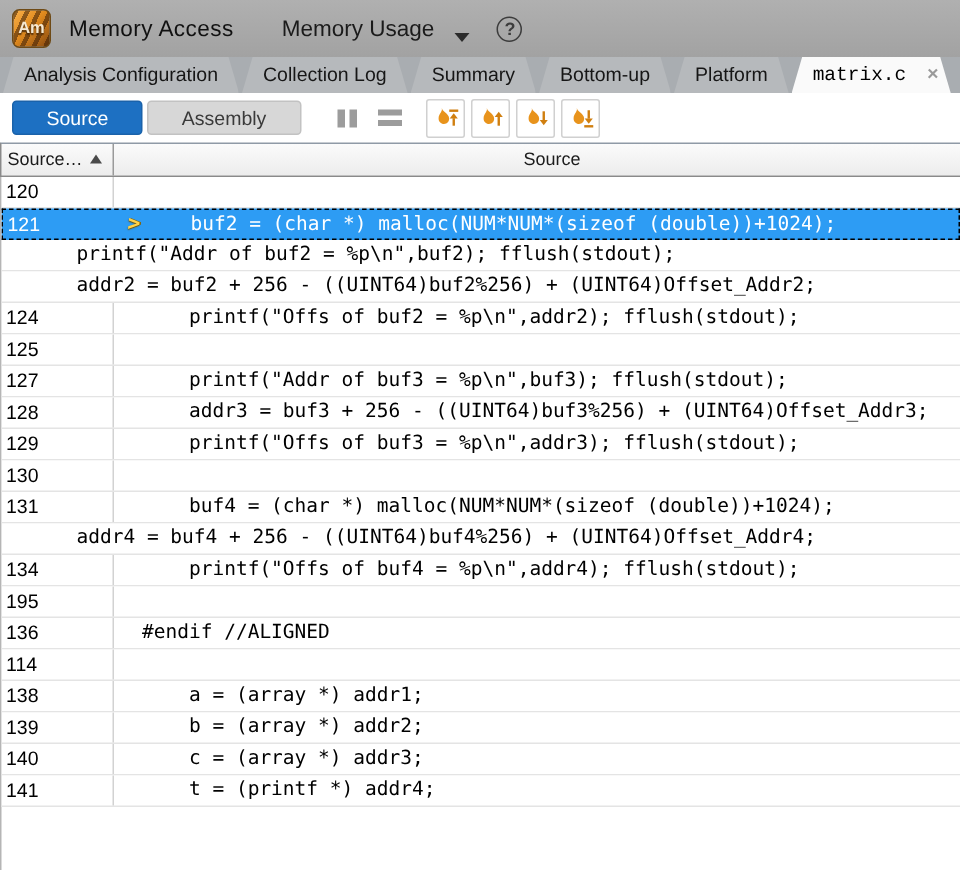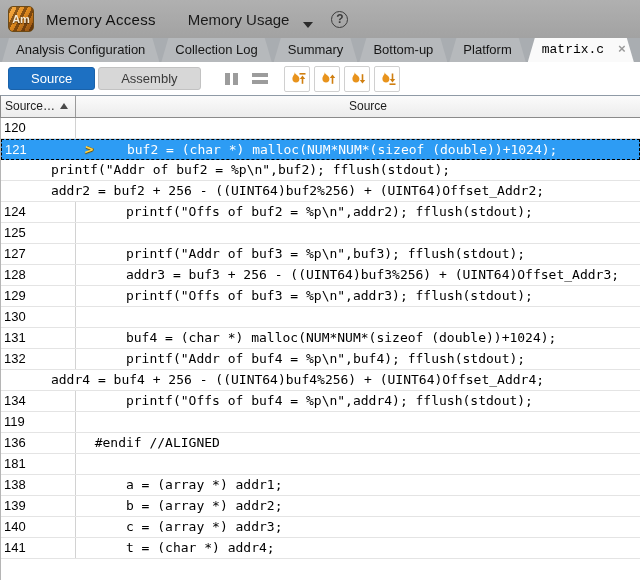--- a/index.html
+++ b/index.html
@@ -192,53 +192,49 @@
       </div>
       <div class="row">
         <div class="cell-line">130</div>
         <div class="cell-code"><span></span></div>
       </div>
       <div class="row">
         <div class="cell-line">131</div>
         <div class="cell-code"><span>      buf4 = (char *) malloc(NUM*NUM*(sizeof (double))+1024);</span></div>
       </div>
       <div class="row">
-        <div class="cell-line">132</div>
-        <div class="cell-code"><span>      printf("Addr of buf4 = %p\n",buf4); fflush(stdout);</span></div>
-      </div>
-      <div class="row">
         <div class="cell-code"><span>      addr4 = buf4 + 256 - ((UINT64)buf4%256) + (UINT64)Offset_Addr4;</span></div>
       </div>
       <div class="row">
         <div class="cell-line">134</div>
         <div class="cell-code"><span>      printf("Offs of buf4 = %p\n",addr4); fflush(stdout);</span></div>
       </div>
       <div class="row">
-        <div class="cell-line">119</div>
+        <div class="cell-line">195</div>
         <div class="cell-code"><span></span></div>
       </div>
       <div class="row">
         <div class="cell-line">136</div>
         <div class="cell-code"><span>  #endif //ALIGNED</span></div>
       </div>
       <div class="row">
-        <div class="cell-line">181</div>
+        <div class="cell-line">114</div>
         <div class="cell-code"><span></span></div>
       </div>
       <div class="row">
         <div class="cell-line">138</div>
         <div class="cell-code"><span>      a = (array *) addr1;</span></div>
       </div>
       <div class="row">
         <div class="cell-line">139</div>
         <div class="cell-code"><span>      b = (array *) addr2;</span></div>
       </div>
       <div class="row">
         <div class="cell-line">140</div>
         <div class="cell-code"><span>      c = (array *) addr3;</span></div>
       </div>
       <div class="row">
         <div class="cell-line">141</div>
-        <div class="cell-code"><span>      t = (char *) addr4;</span></div>
+        <div class="cell-code"><span>      t = (printf *) addr4;</span></div>
       </div>
     </div>
 
 </div>
 
 </body></html>

